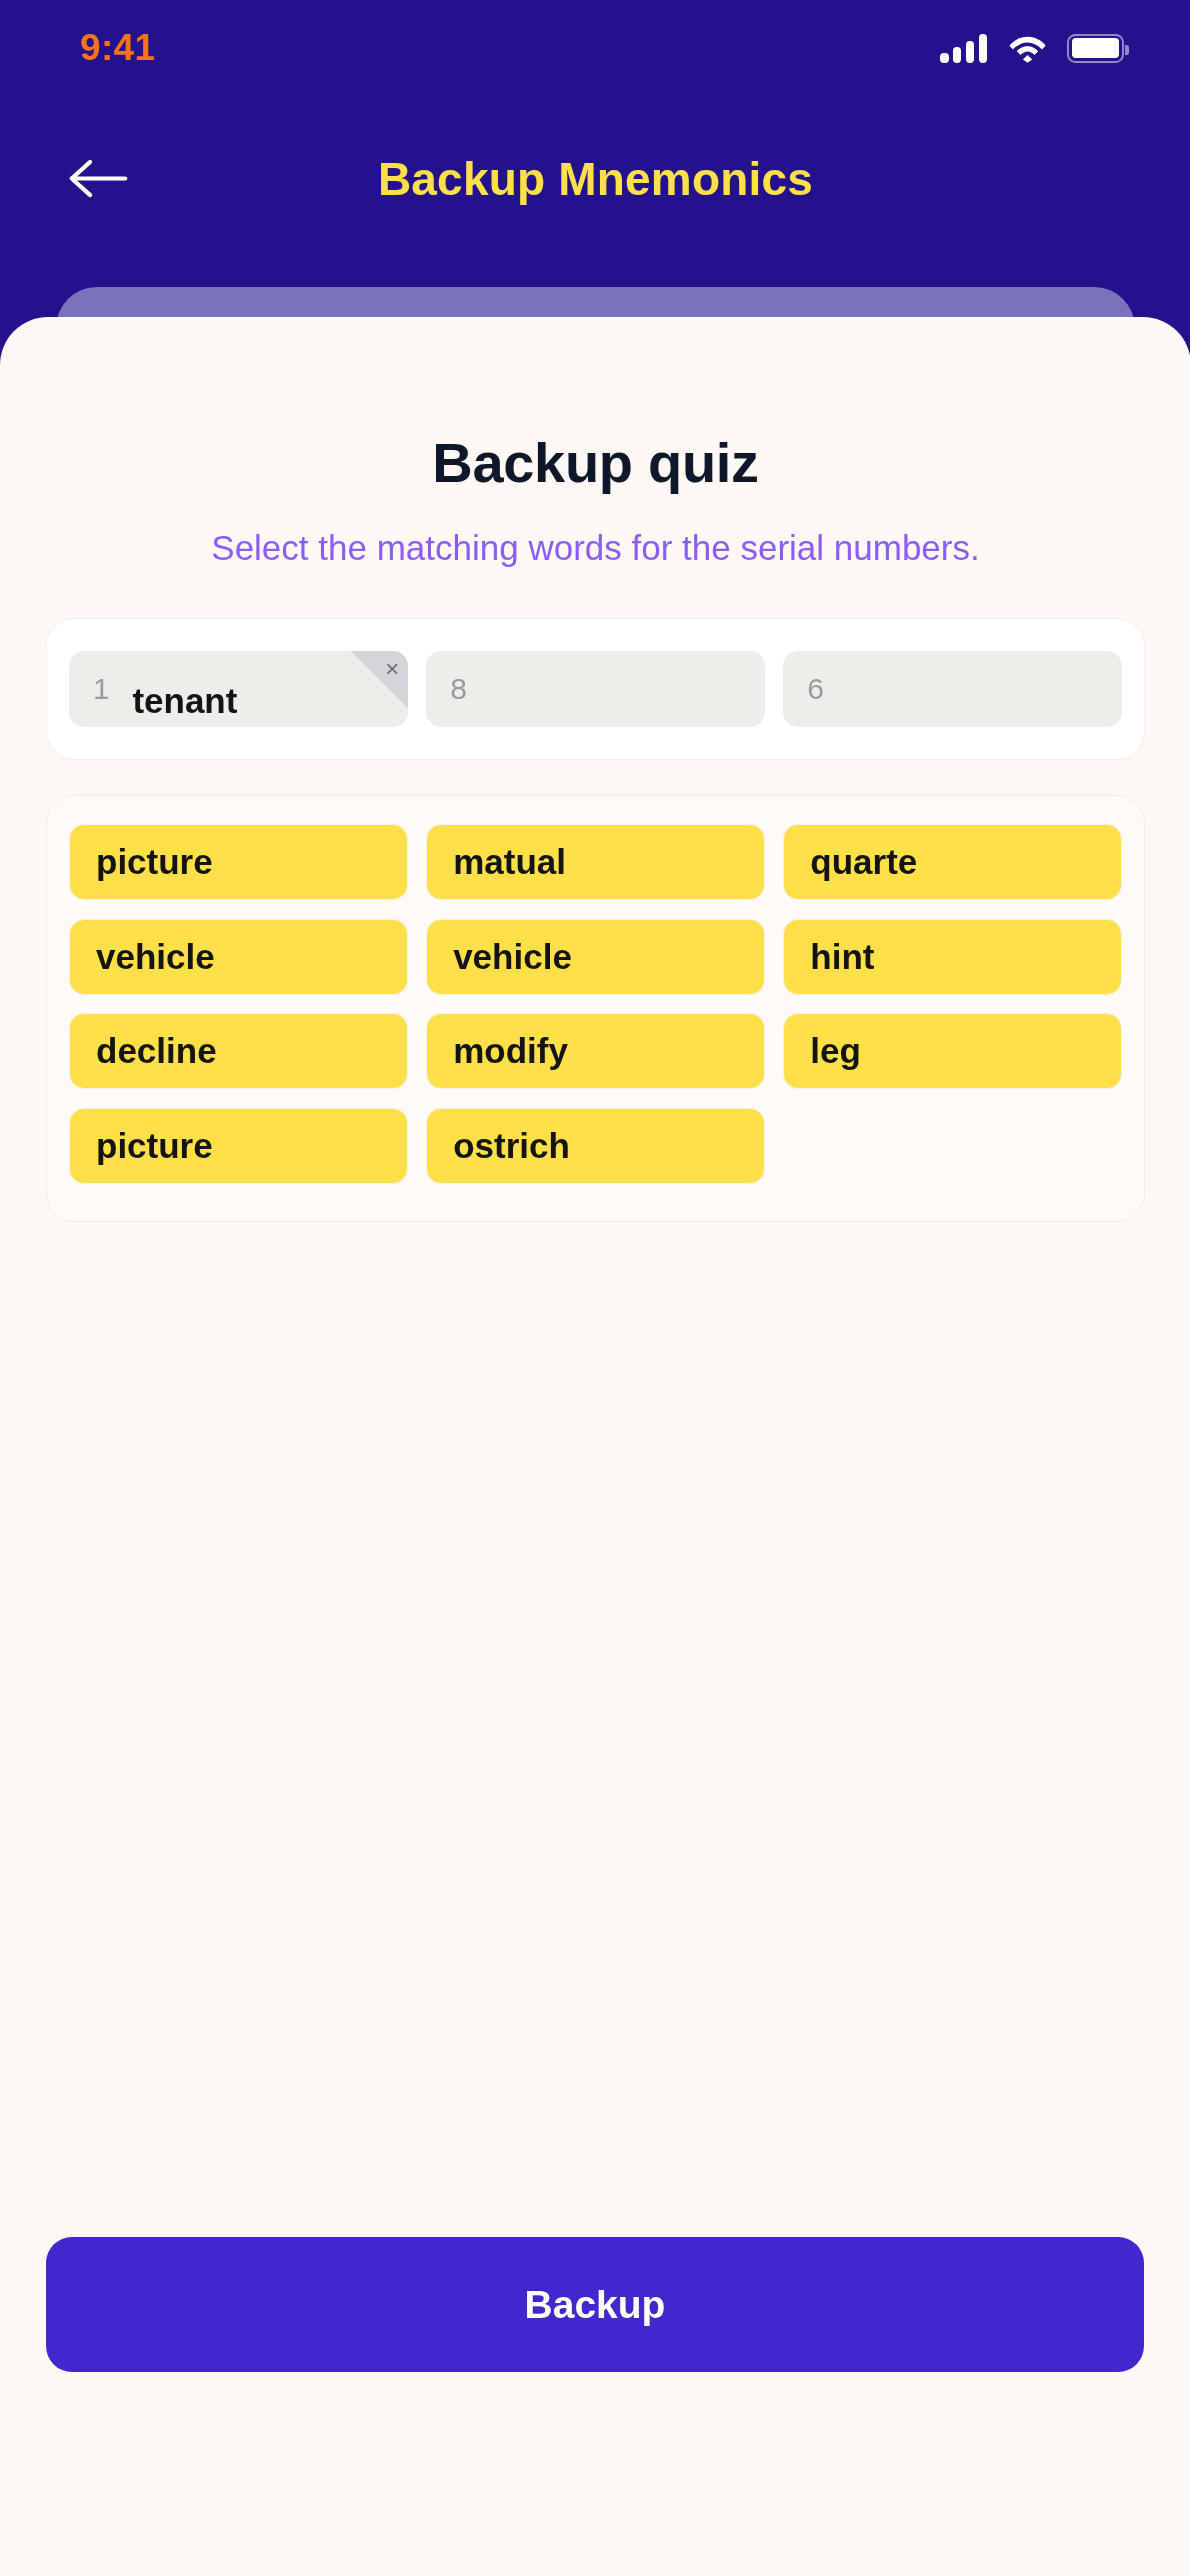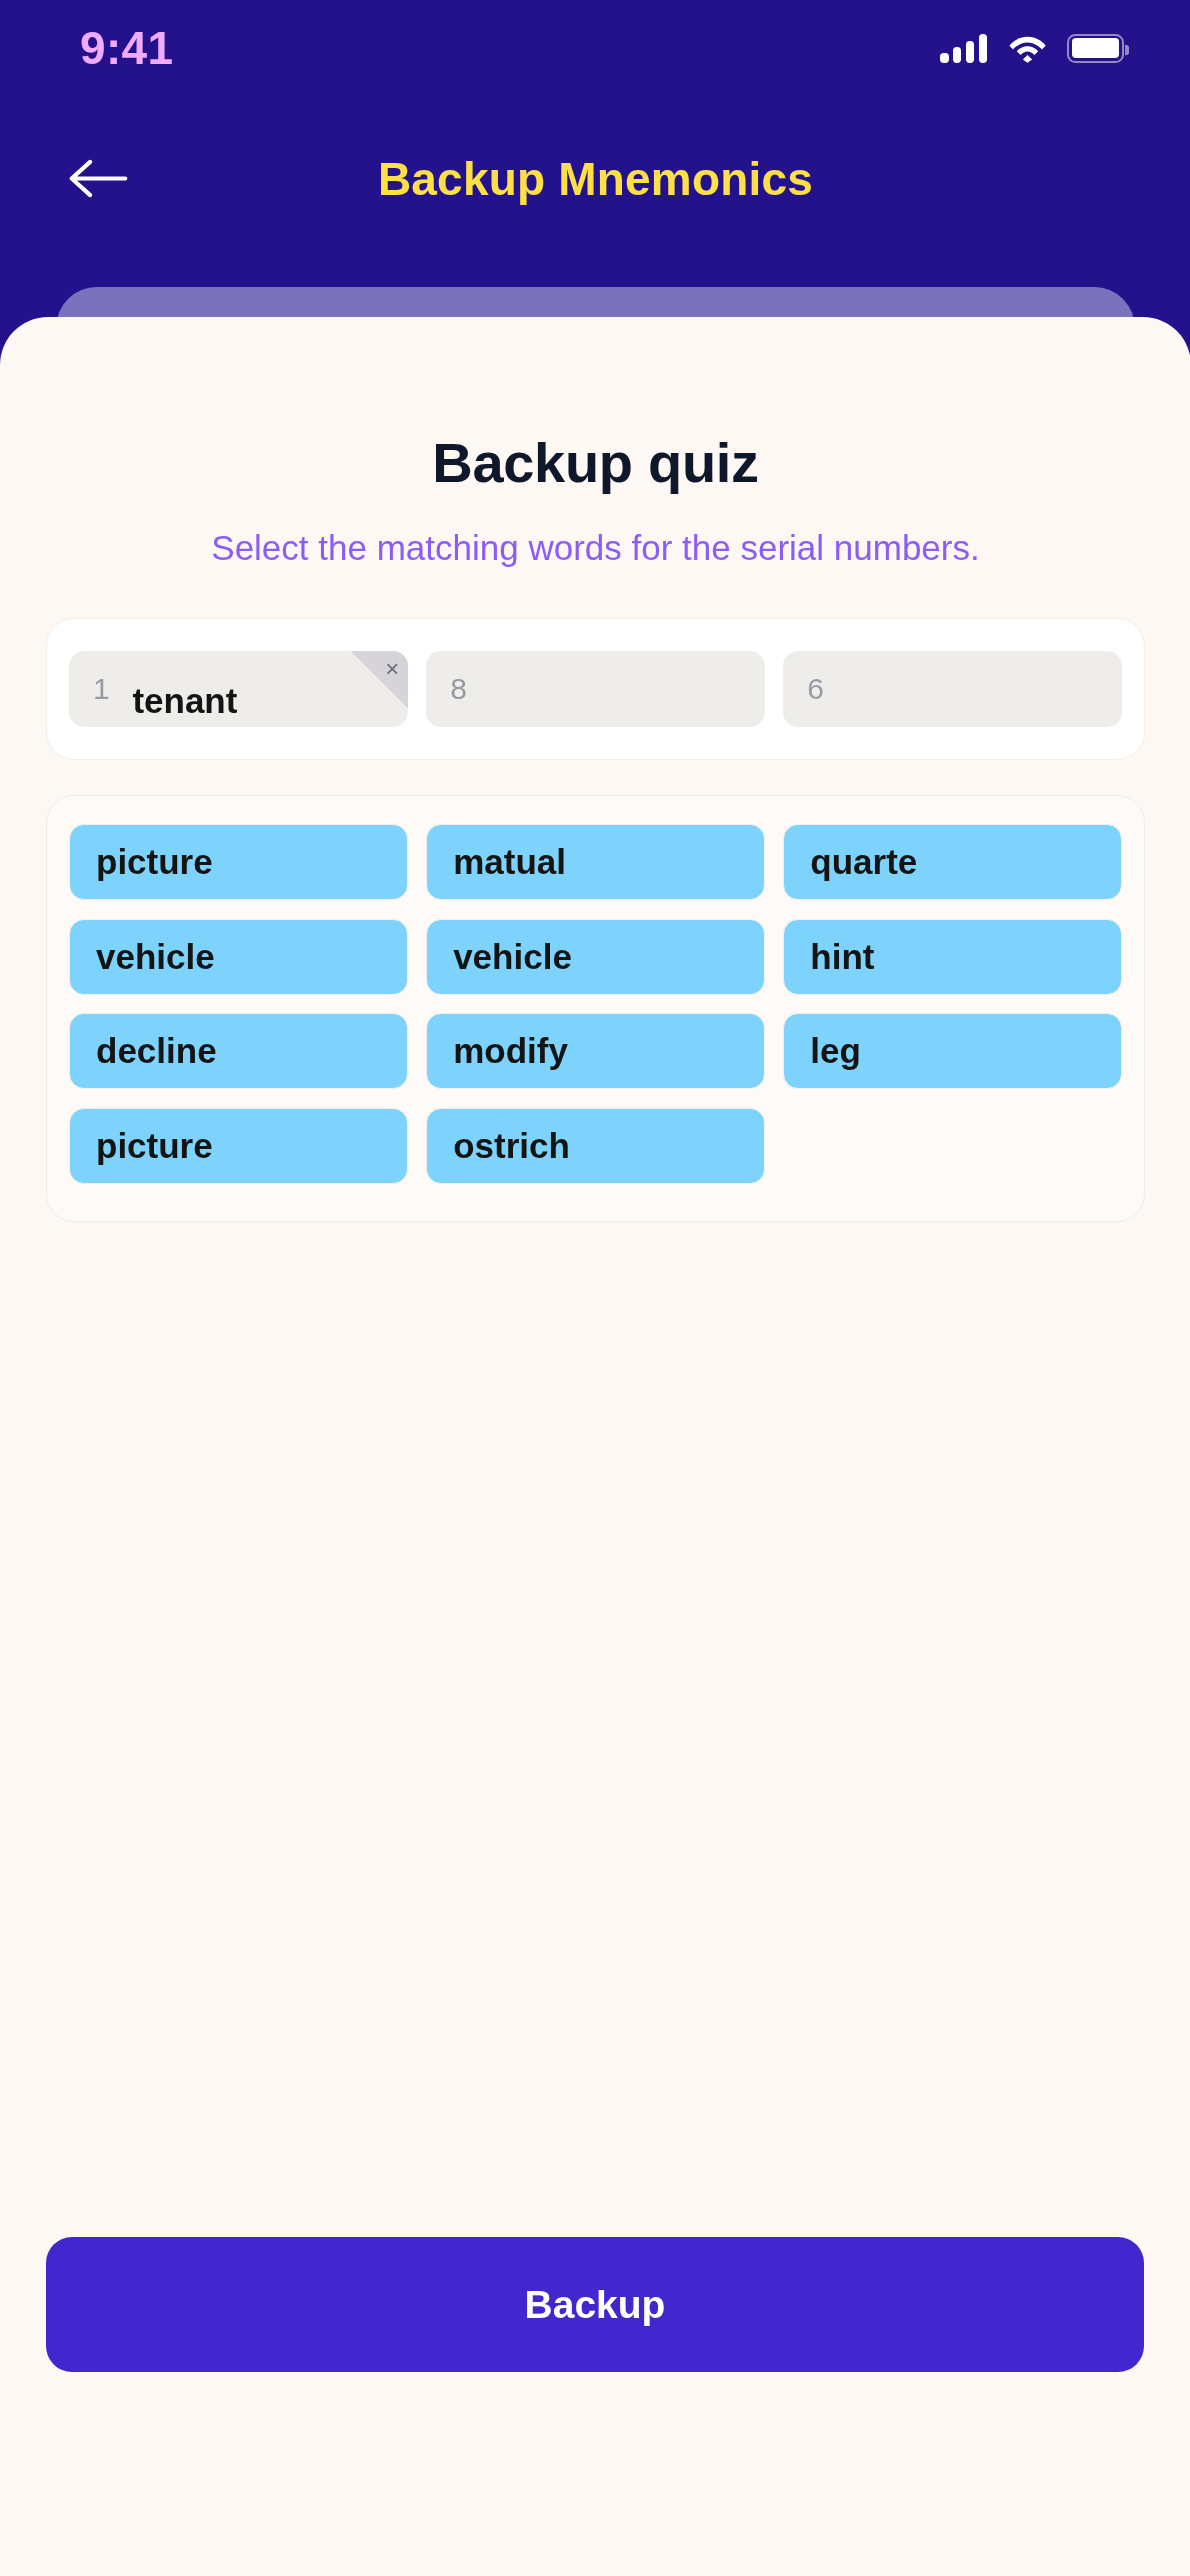--- a/index.html
+++ b/index.html
@@ -26,22 +26,22 @@
     top: 0; left: 0;
     width: 1191px;
     height: 96px;
     display: flex;
     align-items: center;
     justify-content: space-between;
     padding: 0 67px 0 80px;
     z-index: 6;
   }
   .status-time {
-    color: #f0abfc;
-    font-size: 46px;
+    color: #f97316;
+    font-size: 37px;
     font-weight: bold;
     letter-spacing: 0.3px;
   }
   .status-icons {
     display: flex;
     align-items: center;
     gap: 20.4px;
   }
 
   .signal { display: flex; align-items: flex-end; gap: 4.6px; height: 30px; }
@@ -199,21 +199,21 @@
     border-radius: 28px;
     padding: 28px 22px 37px 22px;
   }
   .bank-grid {
     display: grid;
     grid-template-columns: repeat(3, 1fr);
     gap: 18.5px 18.5px;
   }
   .word-chip {
     height: 76px;
-    background: #7dd3fc;
+    background: #fde047;
     border: 0.9px solid #F3EFEB;
     border-radius: 15px;
     display: flex;
     align-items: center;
     padding: 0 26px;
     font-size: 35px;
     font-weight: bold;
     color: #141414;
     cursor: pointer;
   }

